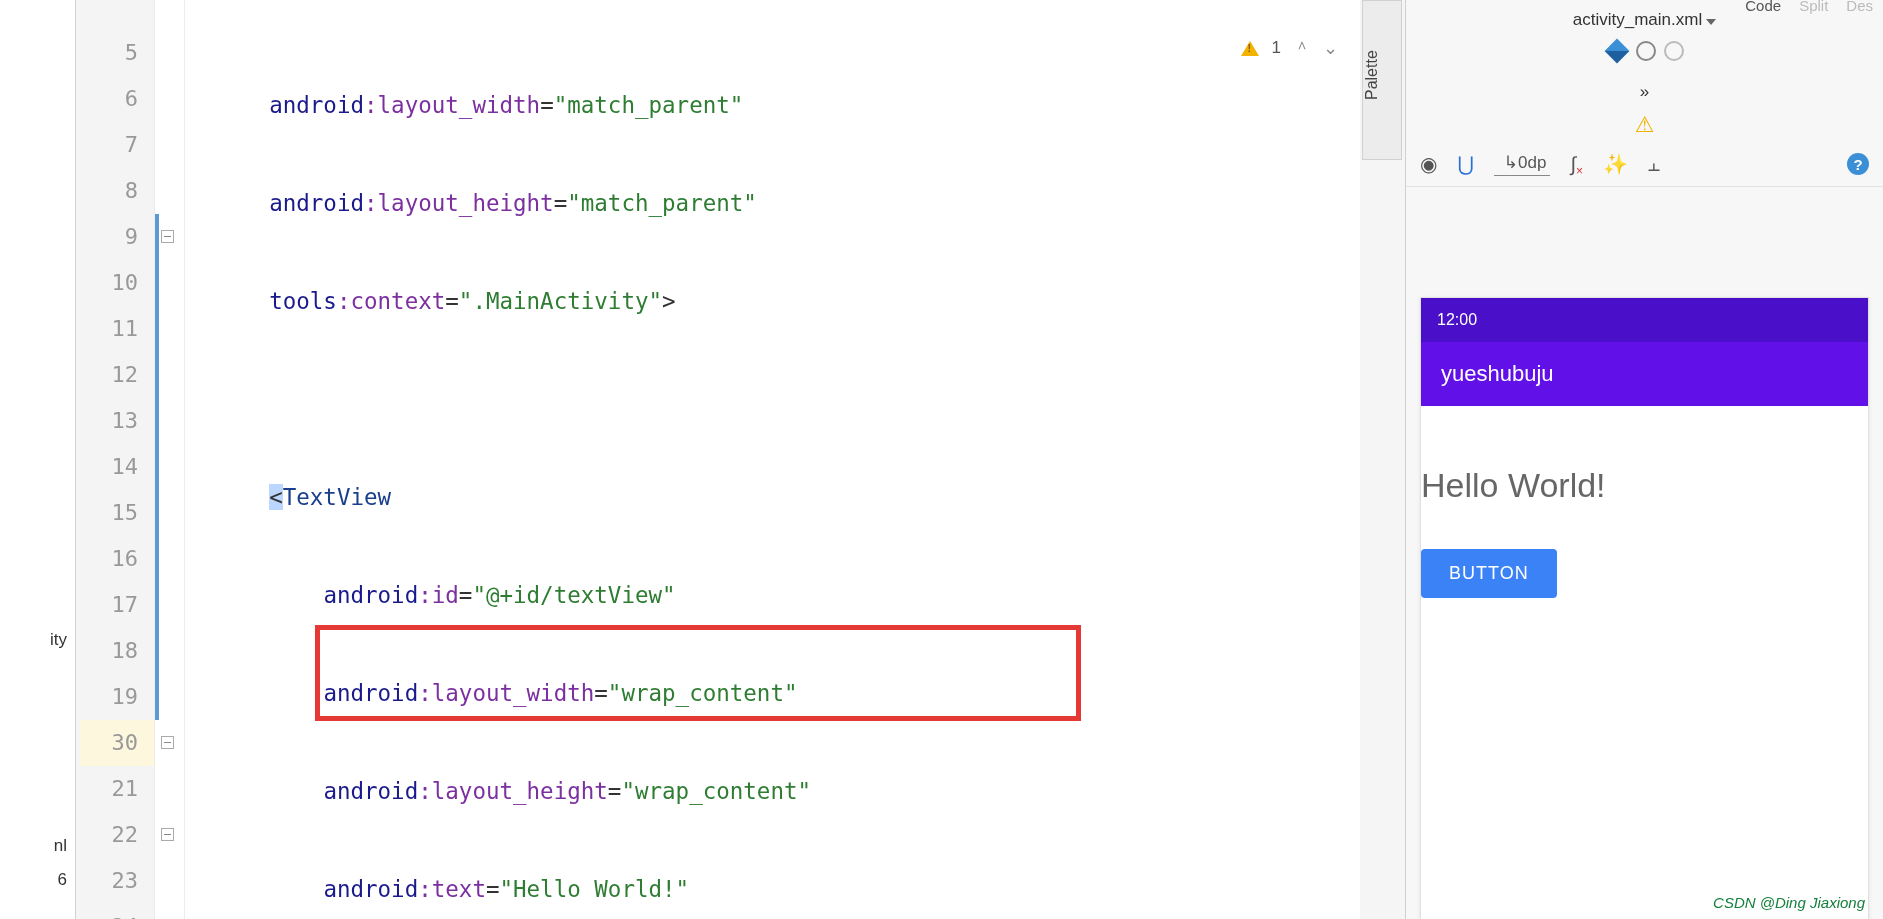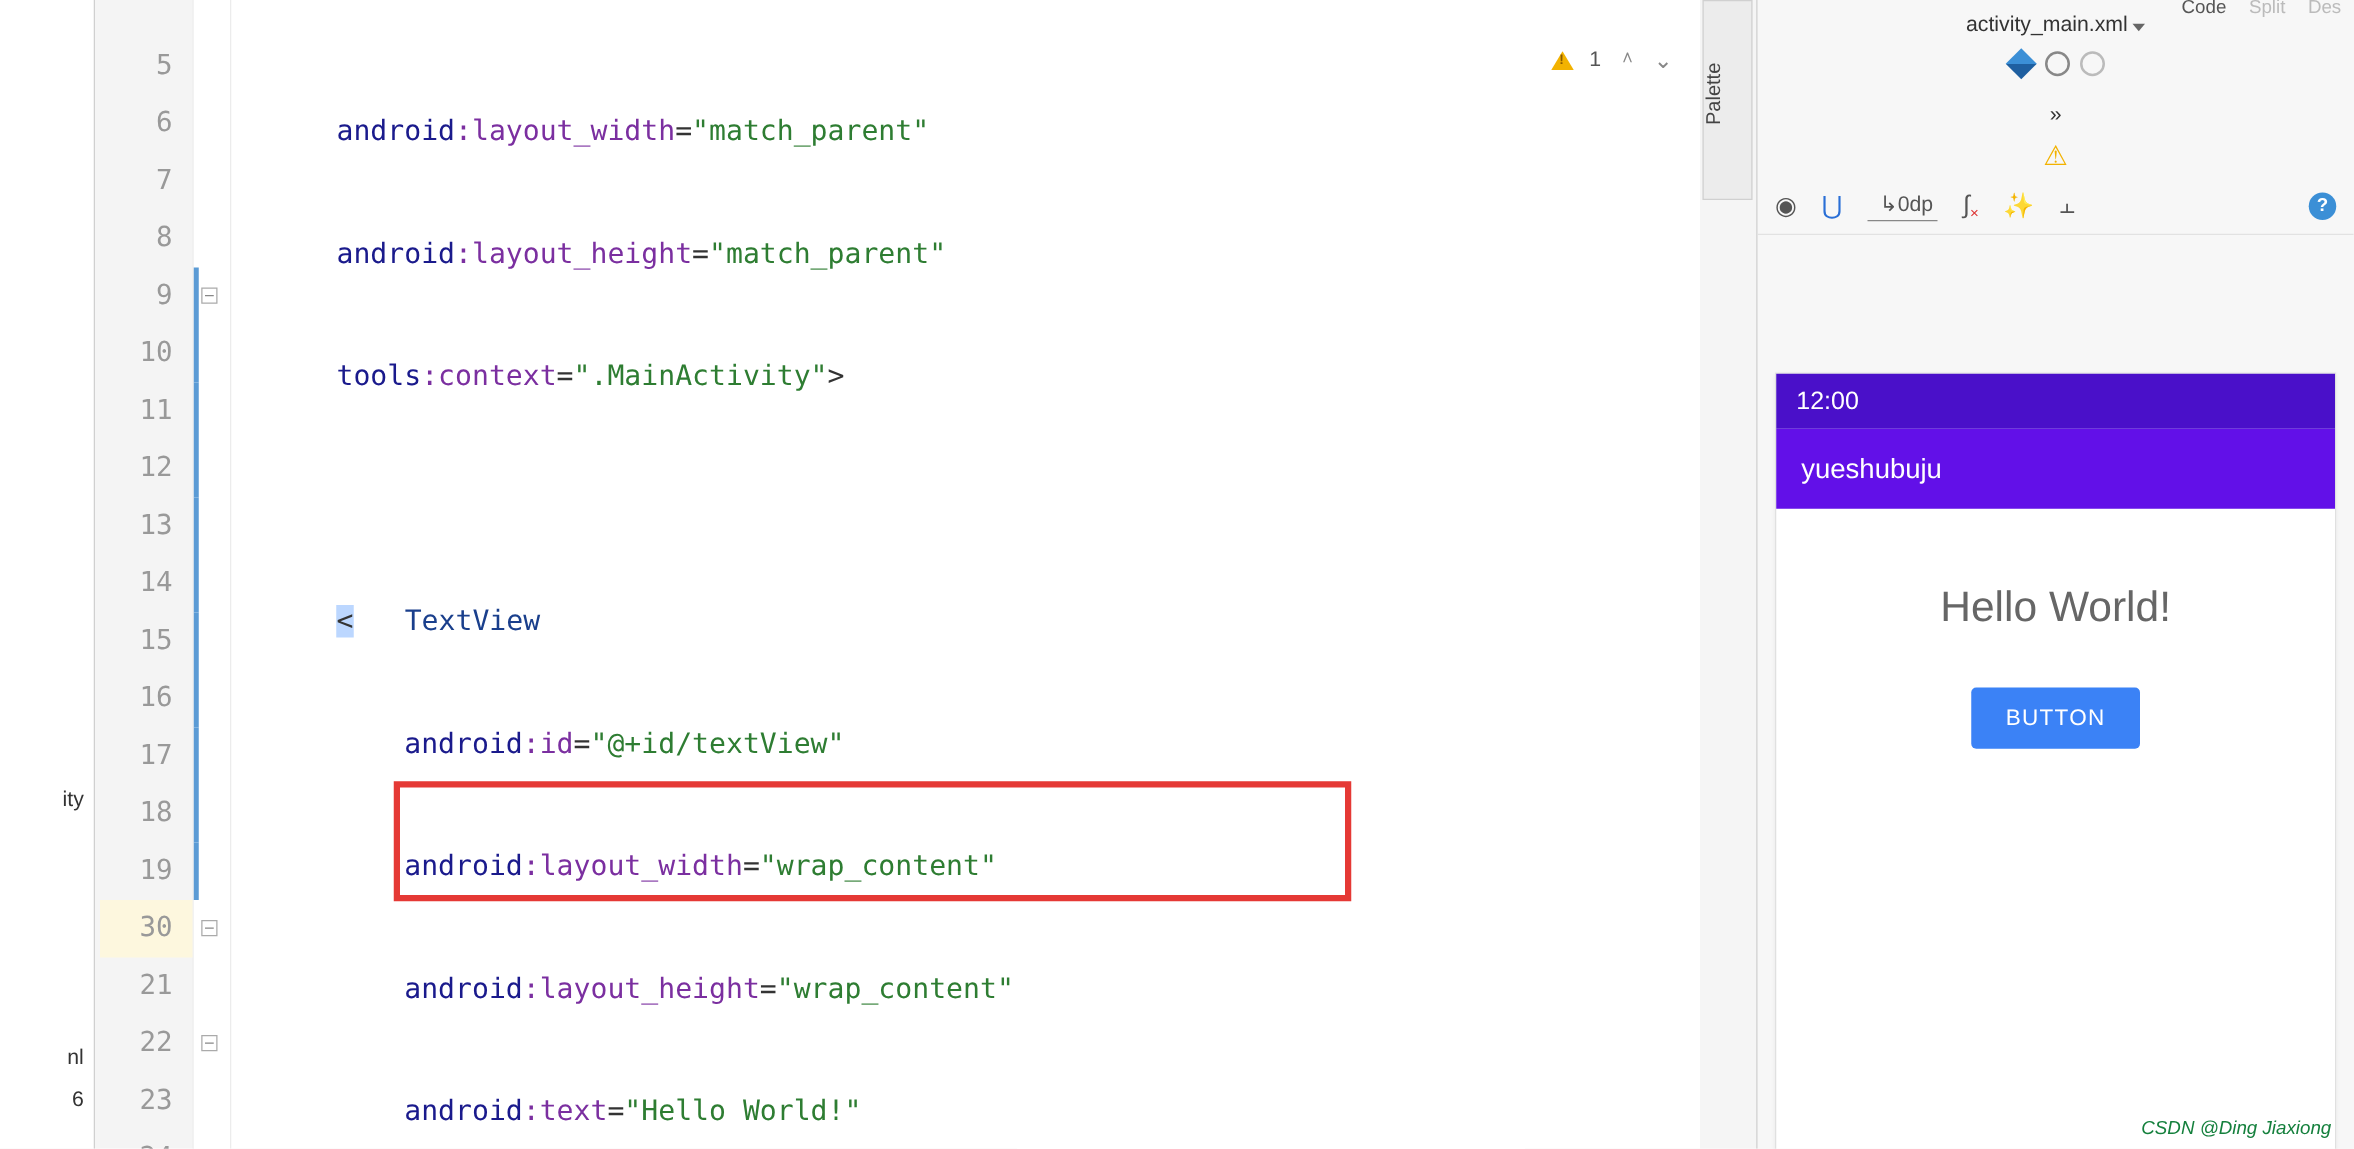--- a/index.html
+++ b/index.html
@@ -69,21 +69,21 @@
     font-size: 22.5px;
     padding-top: 30px;
     position: relative;
     white-space: pre;
   }
   .code .line { height: 46px; line-height: 46px; padding-left: 30px; position: relative; }
   .ns   { color: #1a1a8c; } 
   .attr { color: #7b2fa0; margin-top: 20px; }
   .eq   { color: #333; }
   .str  { color: #2e7d32; }
-  .tag  { color: #1a3f8c; font-weight: 500; padding-left: 41px;}
+  .tag  { color: #1a3f8c; font-weight: 500;}
   .punct{ color: #333; }
   .sel { background: #bcd7ff; }
 
   .red-box {
     position: absolute;
     border: 5px solid #e53935;
     pointer-events: none;
   }
 
   
@@ -148,27 +148,27 @@
   .device-preview{
     margin:110px 14px 0 14px;
     background:#fff;
     border:1px solid #e0e0e0;
     box-shadow:0 1px 4px rgba(0,0,0,.08);
     height:660px;
     position:relative;
   }
   .status-bar{
     height:44px;background:#4a10c9;color:#fff;display:flex;align-items:center;
-    padding:0 16px;font-size:20px;
+    padding:0 16px;font-size:16px;
   }
   .app-bar{
     height:64px;background:#6210e8;color:#fff;display:flex;align-items:center;
     padding:0 20px;font-size:22px;
   }
-  .phone-body{padding:40px 0;text-align:center;}
+  .phone-body{padding:40px 0;}
   .hello{font-size:34px;color:#666;margin-top:20px;}
   .btn{display:inline-block;margin-top:44px;background:#3b82f6;color:#fff;
        padding:14px 28px;border-radius:4px;font-size:18px;letter-spacing:1px;}
   .watermark{position:absolute;right:18px;bottom:8px;color:#15803d;font-size:15px;font-style:italic;}
 </style>
 </head>
 <body>
 
 <div class="left-pane">
   <span class="item" style="top:630px">ity</span>

